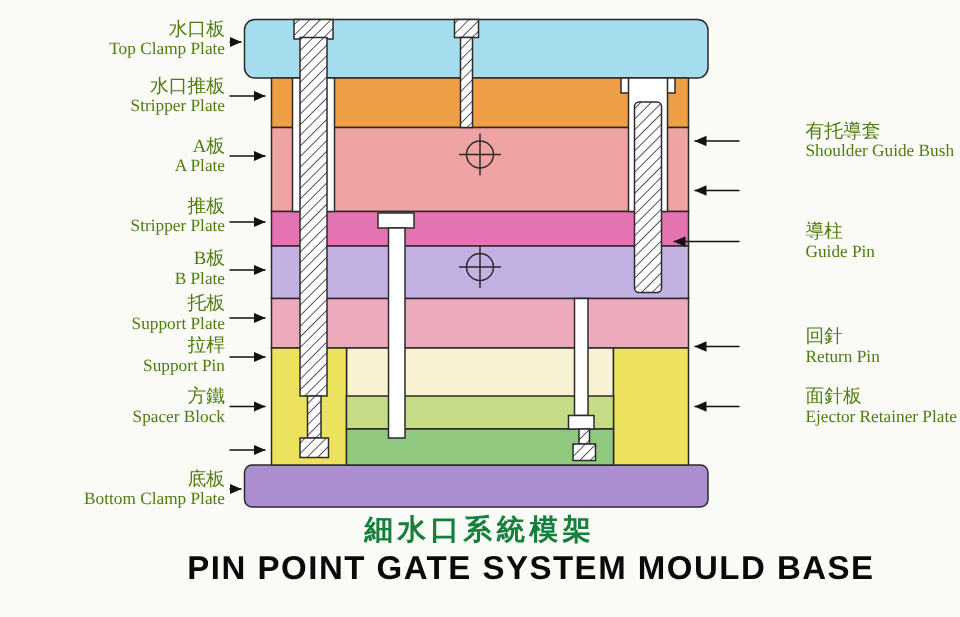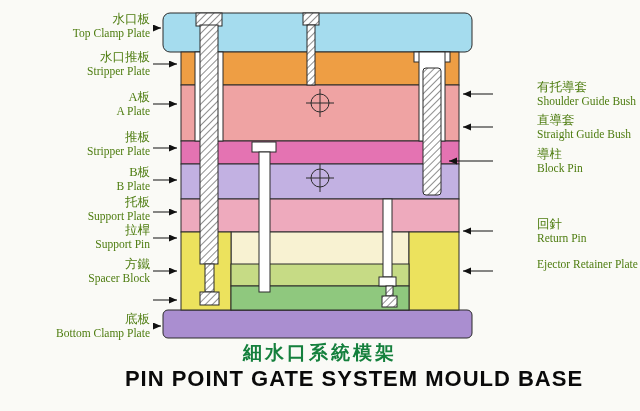--- a/index.html
+++ b/index.html
@@ -138,32 +138,29 @@
   </div>
   <div class="label left-label ll9">
     <div class="cn">底板</div>
     <div class="en">Bottom Clamp Plate</div>
   </div>
 
   <div class="label right-label rl0">
     <div class="cn">有托導套</div>
     <div class="en">Shoulder Guide Bush</div>
   </div>
-  <div class="label right-label rl1">
-    <div class="cn">直導套</div>
-    <div class="en">Straight Guide Bush</div>
-  </div>
   <div class="label right-label rl2">
     <div class="cn">導柱</div>
-    <div class="en">Block Pin</div>
+    <div class="en">Guide Pin</div>
   </div>
   <div class="label right-label rl3">
     <div class="cn">回針</div>
     <div class="en">Return Pin</div>
   </div>
   <div class="label right-label rl4">
+    <div class="cn">面針板</div>
     <div class="en">Ejector Retainer Plate</div>
   </div>
 
   <div class="title-cn">細水口系統模架</div>
   <div class="title-en">PIN POINT GATE SYSTEM MOULD BASE</div>
 
 </div>
 
 </body></html>

